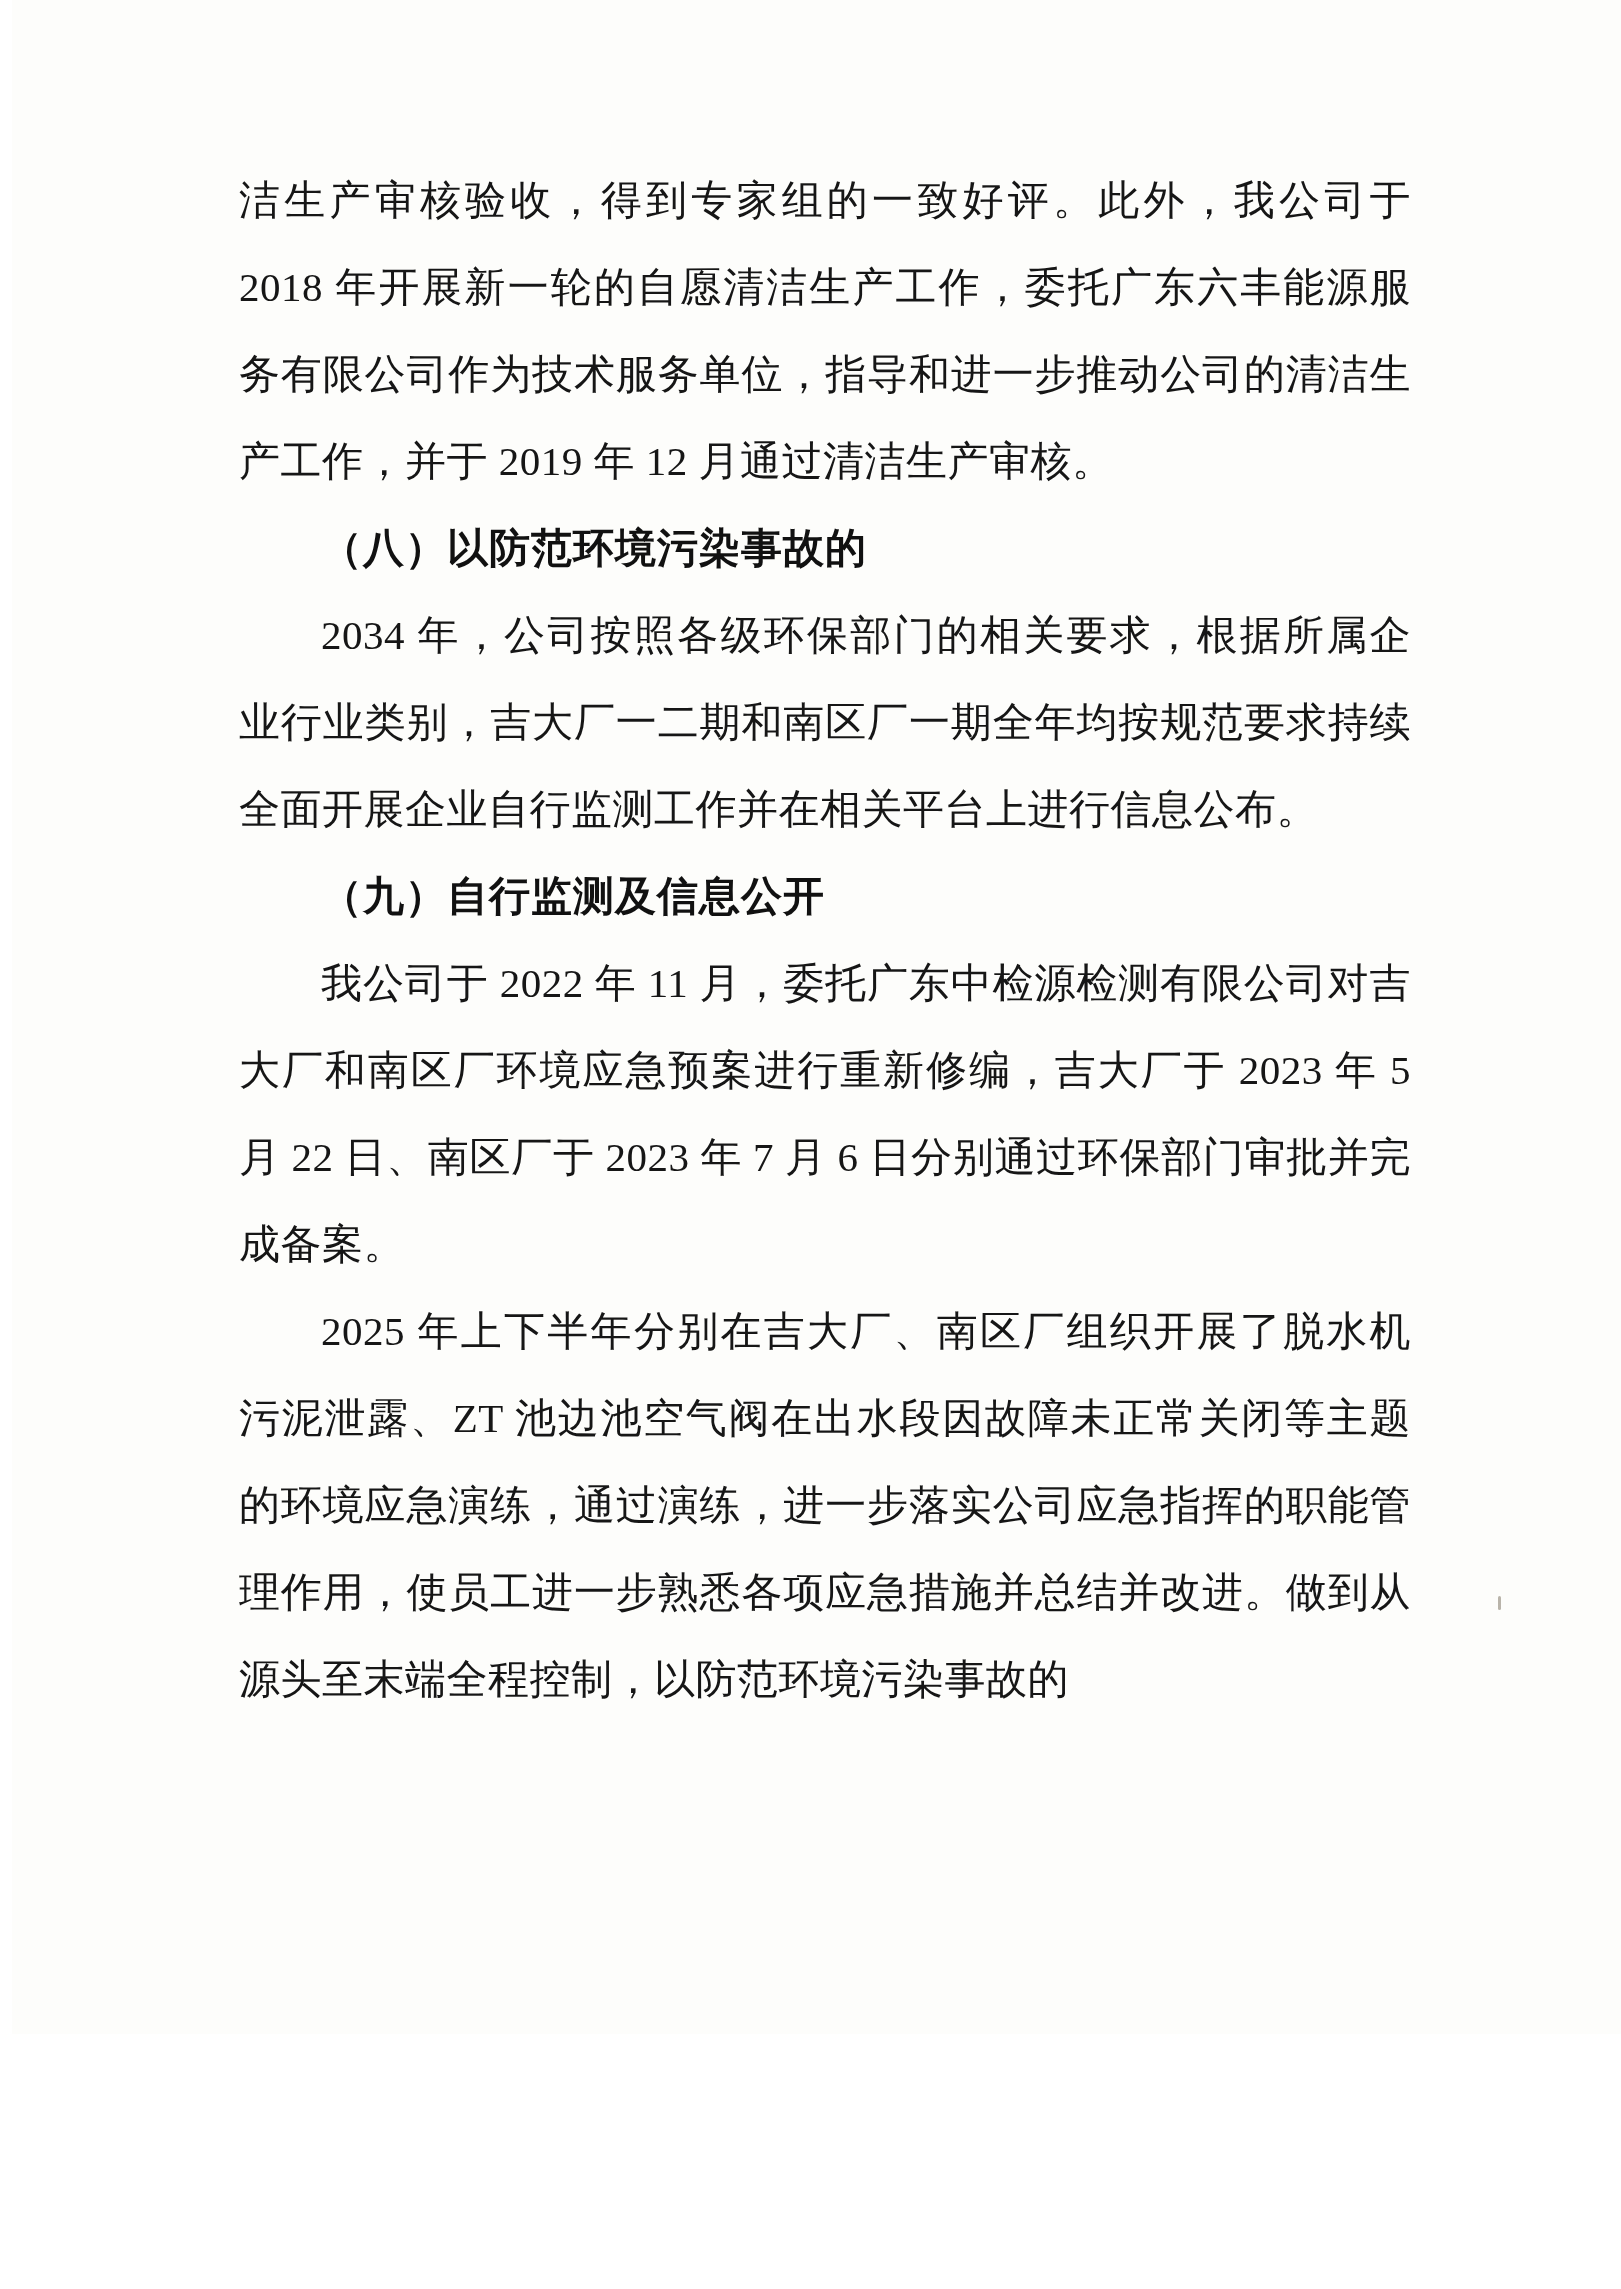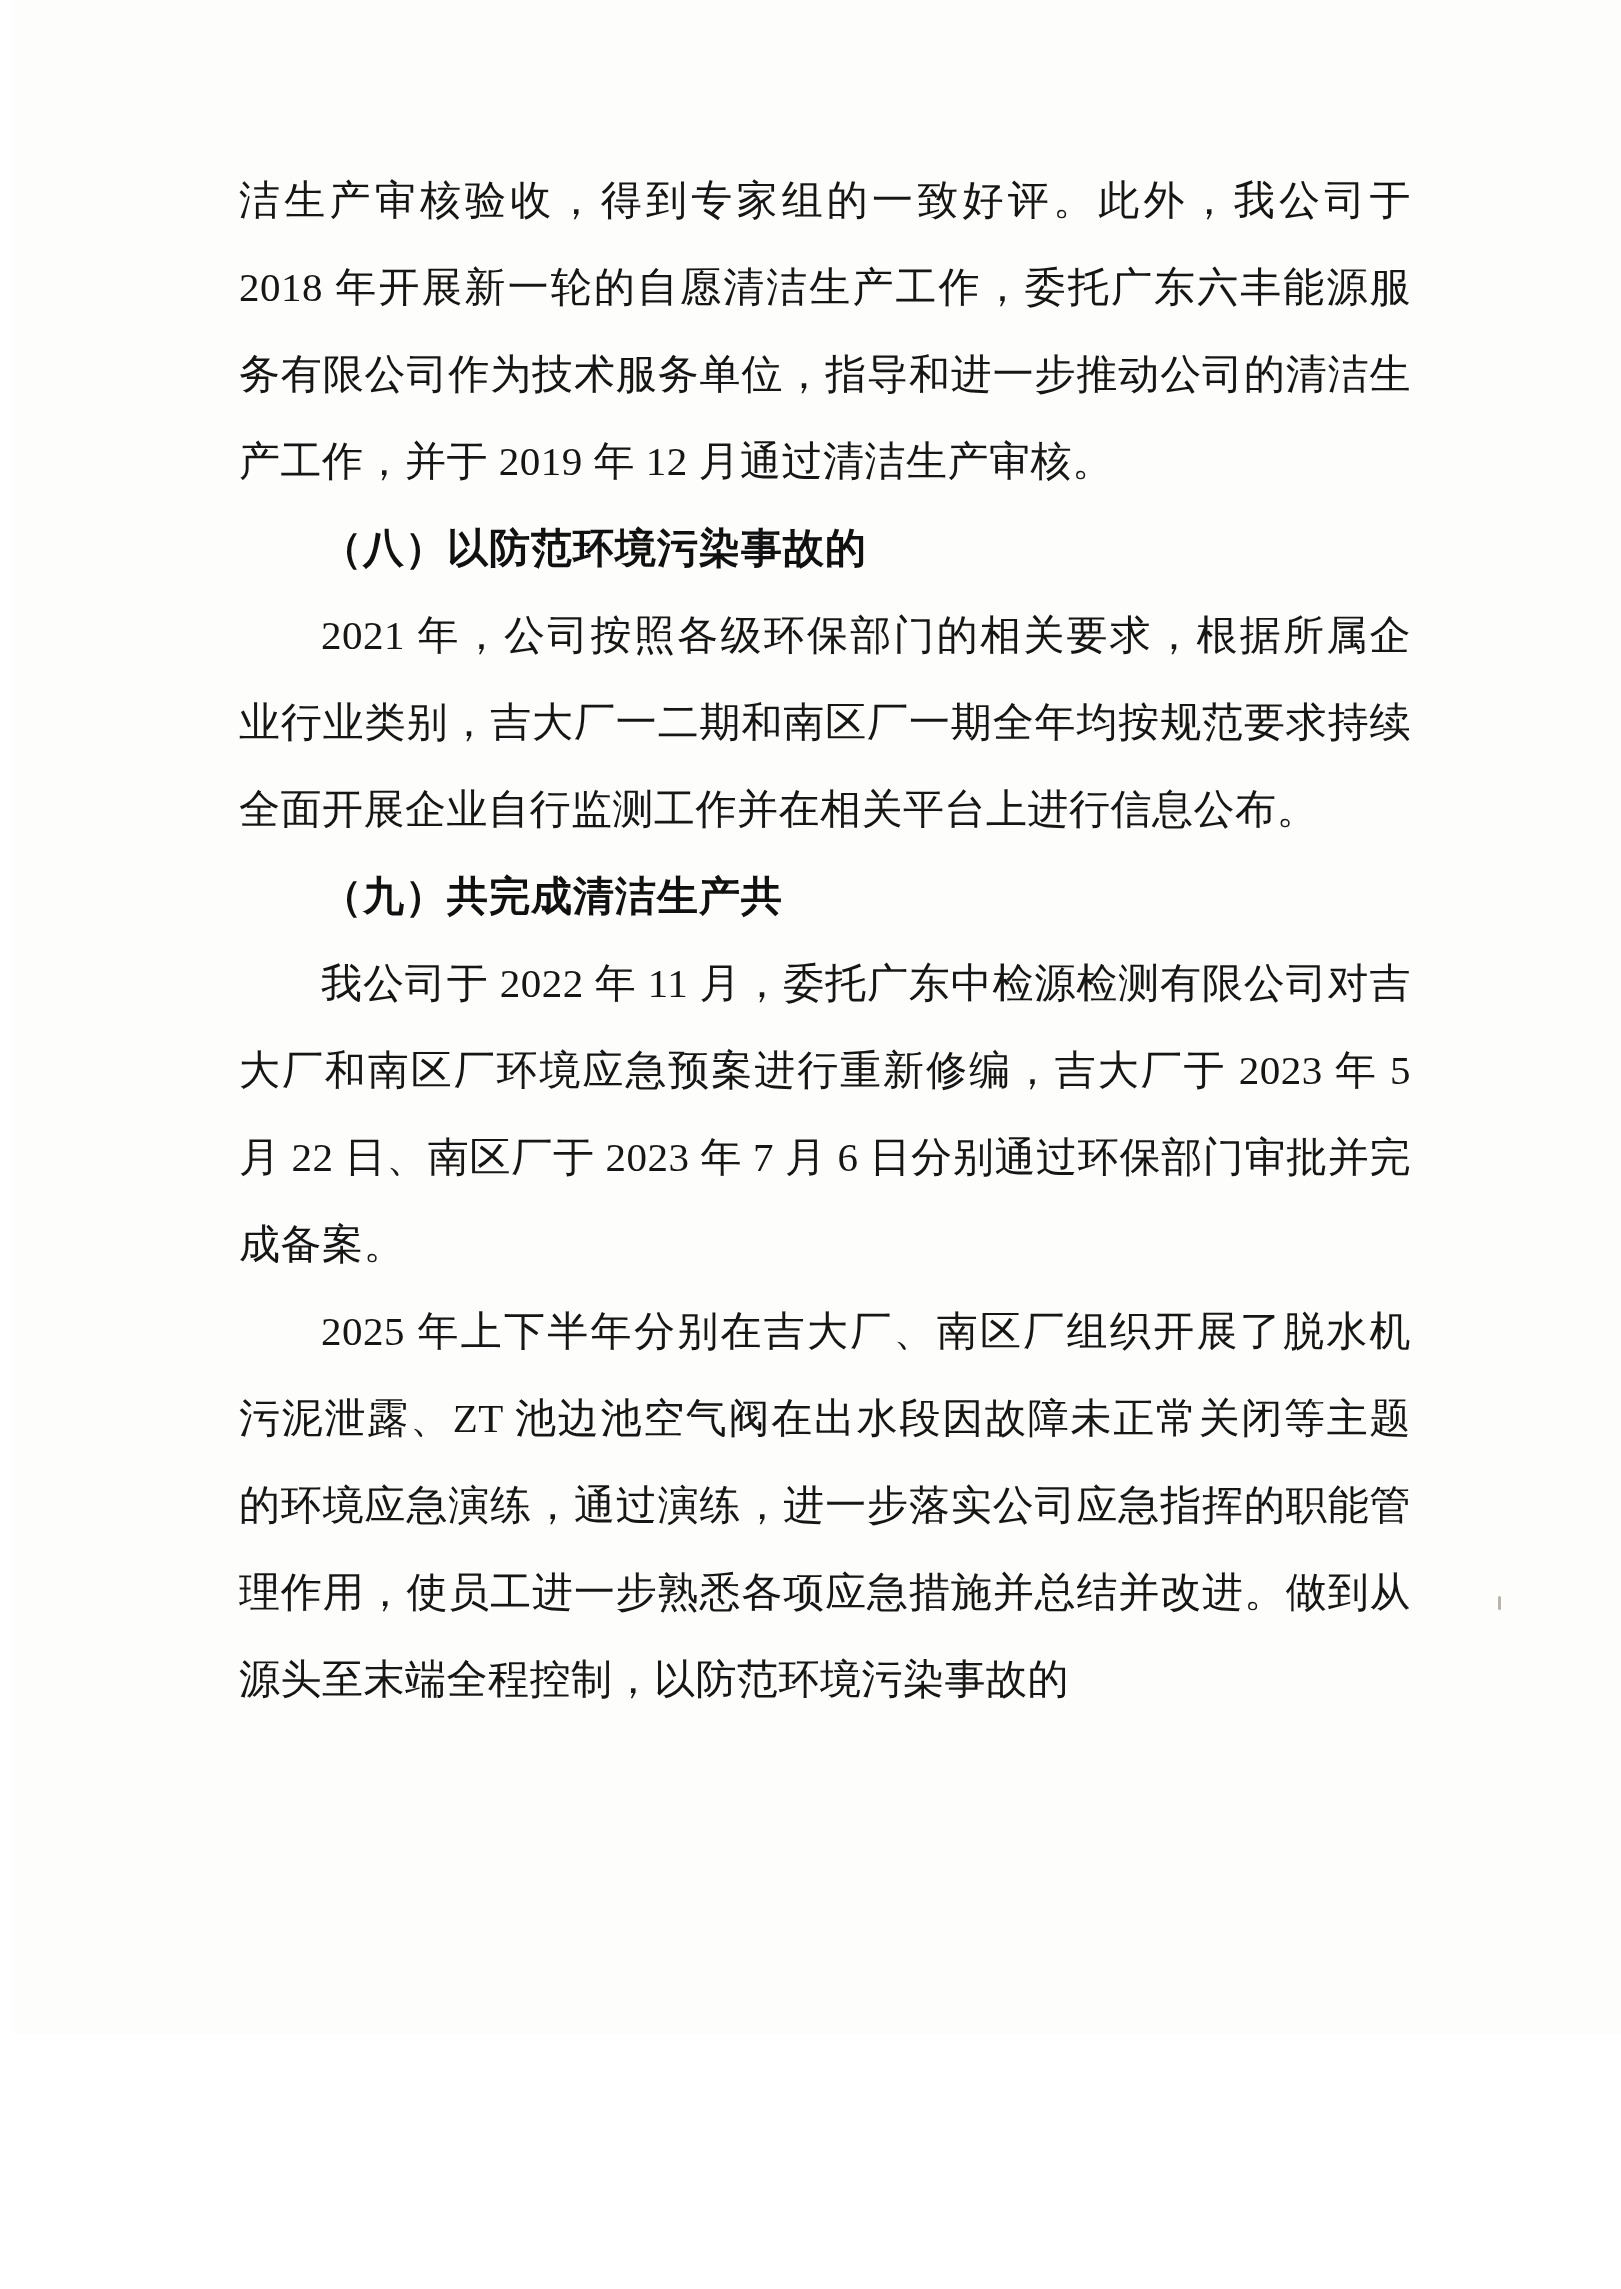--- a/index.html
+++ b/index.html
@@ -70,22 +70,22 @@
   }
 </style>
 </head>
 <body>
 
 <div class="page">
 
   <div class="content">
     <p class="para">洁生产审核验收，得到专家组的一致好评。此外，我公司于 2018 年开展新一轮的自愿清洁生产工作，委托广东六丰能源服务有限公司作为技术服务单位，指导和进一步推动公司的清洁生产工作，并于 2019 年 12 月通过清洁生产审核。</p>
     <p class="heading">（八）以防范环境污染事故的</p>
-    <p class="para indent">2021 年，公司按照各级环保部门的相关要求，根据所属企业行业类别，吉大厂一二期和南区厂一期全年均按规范要求持续全面开展企业自行监测工作并在相关平台上进行信息公布。</p>
-    <p class="heading">（九）共完成清洁生产共</p>
+    <p class="para indent">2034 年，公司按照各级环保部门的相关要求，根据所属企业行业类别，吉大厂一二期和南区厂一期全年均按规范要求持续全面开展企业自行监测工作并在相关平台上进行信息公布。</p>
+    <p class="heading">（九）自行监测及信息公开</p>
     <p class="para indent">我公司于 2022 年 11 月，委托广东中检源检测有限公司对吉大厂和南区厂环境应急预案进行重新修编，吉大厂于 2023 年 5 月 22 日、南区厂于 2023 年 7 月 6 日分别通过环保部门审批并完成备案。</p>
     <p class="para indent">2025 年上下半年分别在吉大厂、南区厂组织开展了脱水机污泥泄露、ZT 池边池空气阀在出水段因故障未正常关闭等主题的环境应急演练，通过演练，进一步落实公司应急指挥的职能管理作用，使员工进一步熟悉各项应急措施并总结并改进。做到从源头至末端全程控制，以防范环境污染事故的</p>
   </div>
 
 
   <div class="speck" style="left:1486px; top:1596px;"></div>
 
 </div>
 
 

